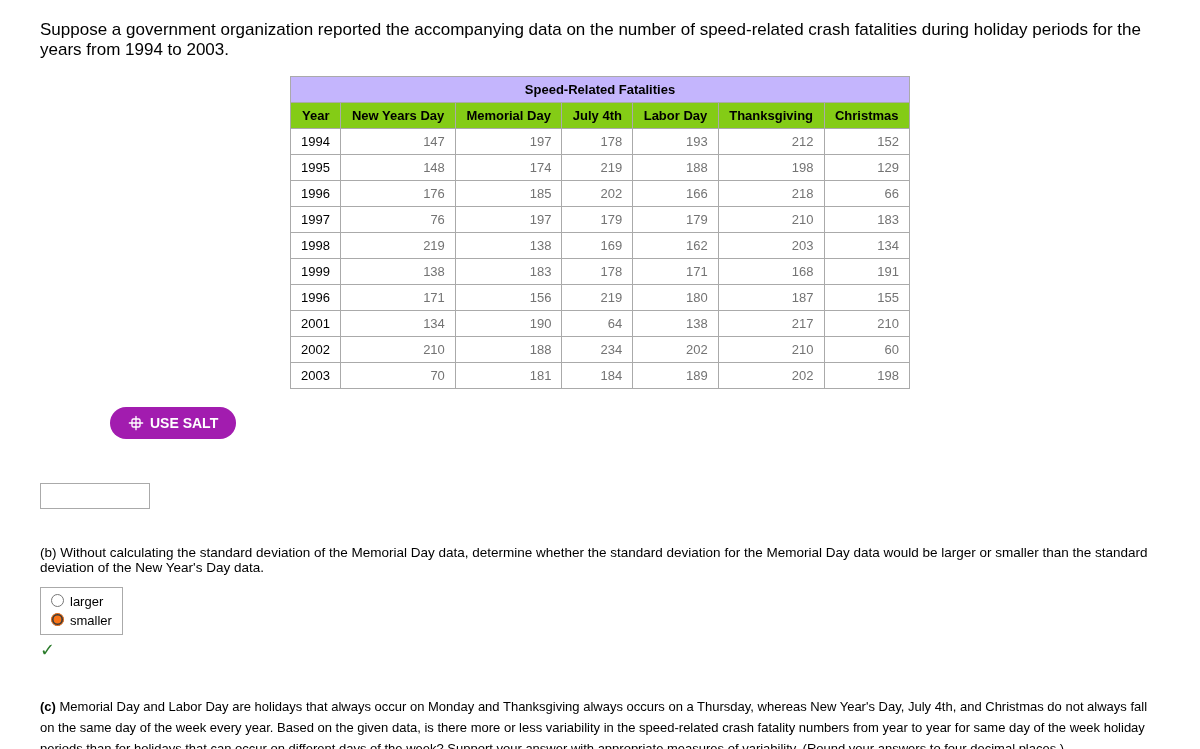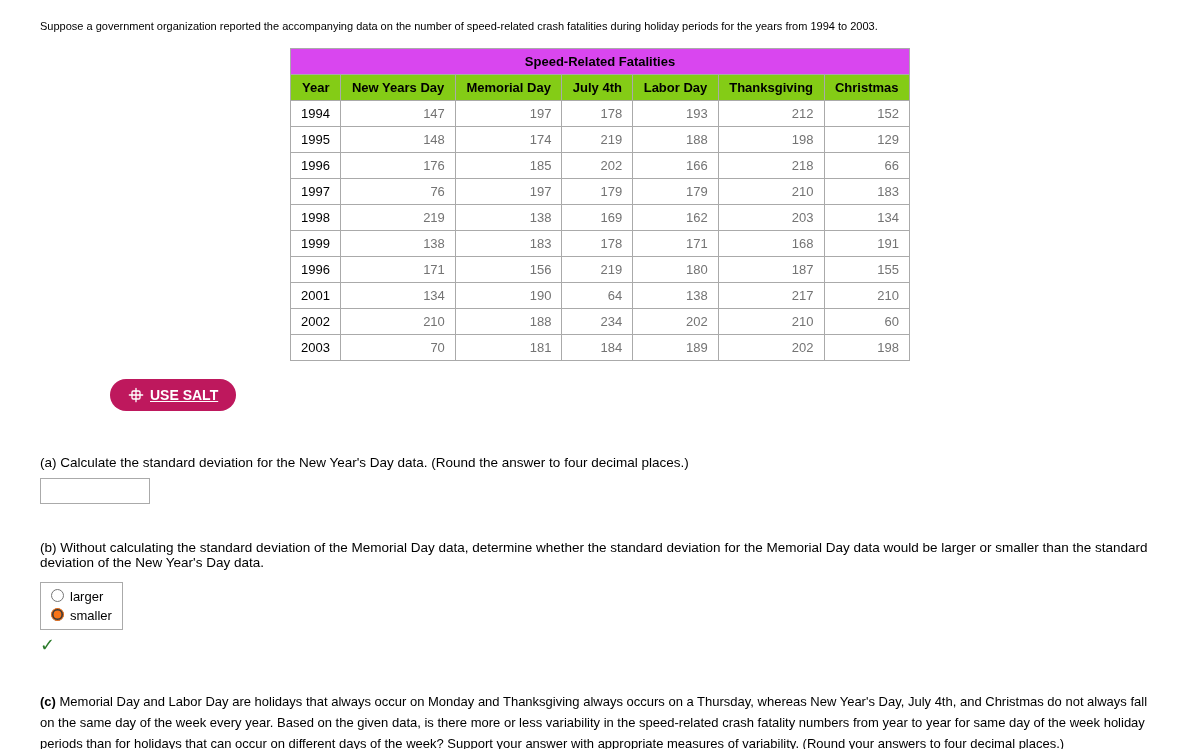--- a/index.html
+++ b/index.html
@@ -5,21 +5,21 @@
     * { box-sizing: border-box; margin: 0; padding: 0; }
     body {
       font-family: Arial, sans-serif;
       font-size: 14px;
       color: #000;
       background: #fff;
       padding: 20px 40px;
     }
     .intro-text {
       margin-bottom: 16px;
-      font-size: 11px;
+      font-size: 17px;
     }
     .table-container {
       margin: 0 auto 18px auto;
       width: 620px;
     }
     table {
       border-collapse: collapse;
       width: 100%;
     }
     th, td {
@@ -36,38 +36,37 @@
     td:first-child {
       text-align: left;
       font-weight: normal;
     }
     .header-row th {
       background: #84cc16;
     }
     .title-row th {
       text-align: center;
       font-weight: bold;
-      background: #d946ef;
+      background: #c4b5fd;
       border-bottom: none;
     }
     .red { color: #737373; }
     .use-salt-btn {
       display: inline-flex;
       align-items: center;
       gap: 6px;
-      background: #be185d;
+      background: #a21caf;
       color: white;
       border: none;
       border-radius: 20px;
       padding: 8px 18px;
       font-size: 14px;
       font-weight: bold;
       cursor: pointer;
       margin-bottom: 20px;
-      text-decoration: underline;
     }
     .use-salt-btn svg {
       width: 16px;
       height: 16px;
     }
     .section {
       margin-bottom: 20px;
     }
     .section-label {
       font-weight: normal;
@@ -234,21 +233,20 @@
     <svg viewBox="0 0 24 24" fill="none" stroke="white" stroke-width="2">
       <path d="M12 2L12 22M2 12L22 12" stroke-linecap="round"></path>
       <rect x="6" y="6" width="12" height="12" rx="2"></rect>
     </svg>
     <span>USE SALT</span>
   </button>
 </div>
 
 
 <div class="section">
-  <p class="section-label">(a) Calculate the standard deviation for the New Year's Day data. (Round the answer to four decimal places.)</p>
   <input type="text" class="answer-input" placeholder="" style="">
 </div>
 
 <br>
 
 
 <div class="section">
   <p class="section-label">(b) Without calculating the standard deviation of the Memorial Day data, determine whether the standard deviation for the Memorial Day data would be larger or smaller than the standard deviation of the New Year's Day data.</p>
   <div class="radio-group">
     <label class="radio-option">

